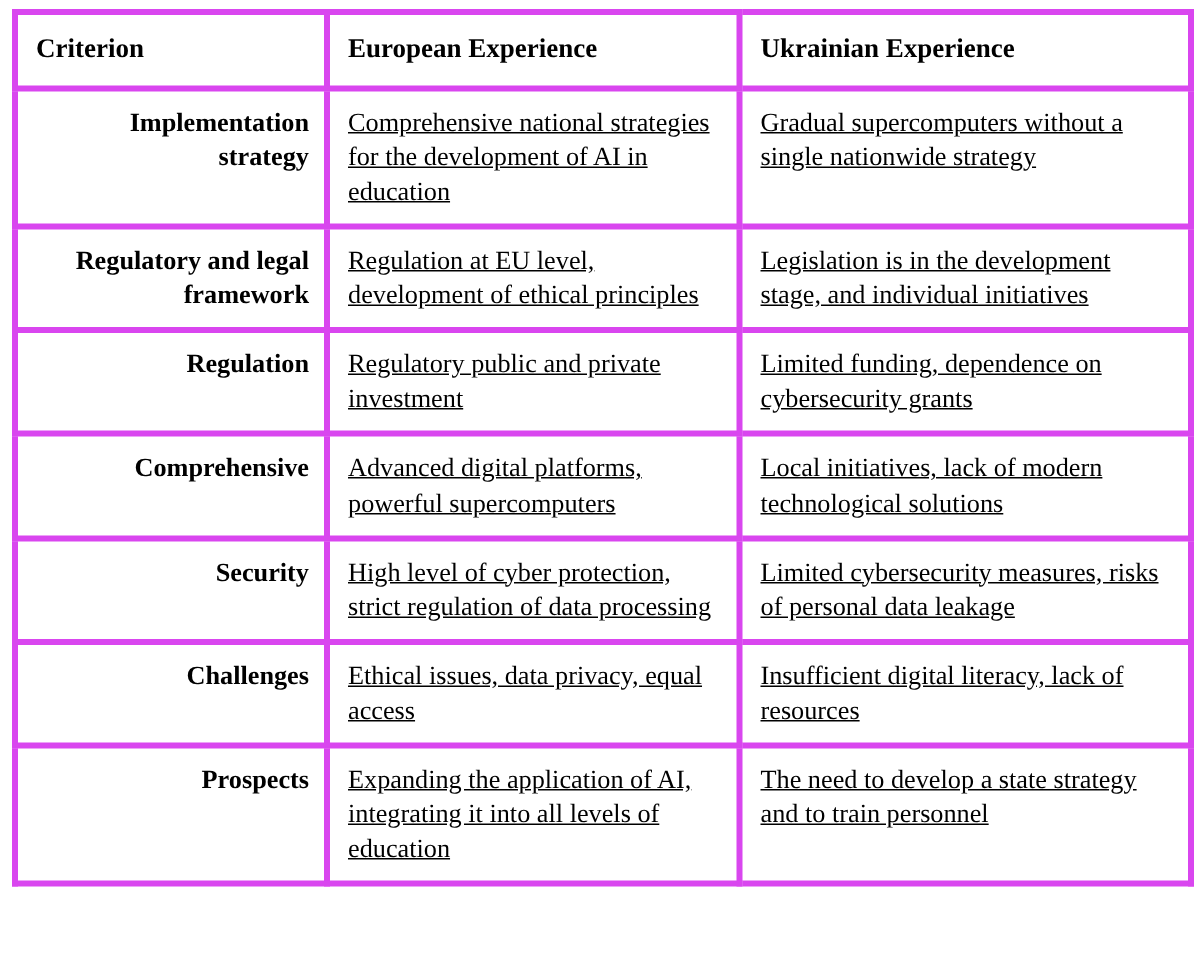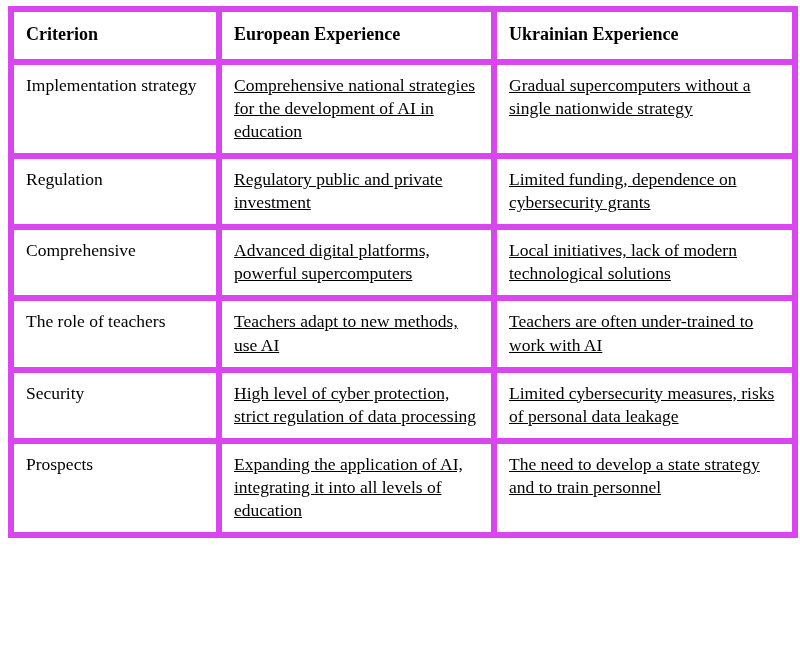--- a/index.html
+++ b/index.html
@@ -26,36 +26,36 @@
     width: 784px;
     table-layout: fixed;
     background: #ffffff;
   }
   table.comparison col.c1 { width: 208px; }
   table.comparison col.c2 { width: 275px; }
   table.comparison col.c3 { width: 301px; }
 
   table.comparison th,
   table.comparison td {
-    border: 6px solid #d946ef;
+    border: 4px solid #d946ef;
     vertical-align: top;
     padding: 9px 10px 10px 12px;
     font-size: 17.5px;
     line-height: 1.32;
   }
   table.comparison thead th {
     font-weight: bold;
     font-size: 18px;
     padding-top: 11px;
     padding-bottom: 12px;
     text-align: left;
   }
   table.comparison tbody th.criterion {
-    font-weight: normal;
-    text-align: left;
+    font-weight: bold;
+    text-align: right;
   }
   table.comparison tbody td {
     font-weight: normal;
     text-decoration: underline;
   }
   
   tbody tr { height: 0; }
 </style>
 </head>
 <body>
@@ -74,38 +74,43 @@
         <th>Ukrainian Experience</th>
       </tr>
     </thead>
     <tbody>
       <tr>
         <th class="criterion">Implementation strategy</th>
         <td>Comprehensive national strategies for the development of AI in education</td>
         <td>Gradual supercomputers without a single nationwide strategy</td>
       </tr>
       <tr>
+        <th class="criterion">Regulatory and legal framework</th>
+        <td>Regulation at EU level, development of ethical principles</td>
+        <td>Legislation is in the development stage, and individual initiatives</td>
+      </tr>
+      <tr>
         <th class="criterion">Regulation</th>
         <td>Regulatory public and private investment</td>
         <td>Limited funding, dependence on cybersecurity grants</td>
       </tr>
       <tr>
         <th class="criterion">Comprehensive</th>
         <td>Advanced digital platforms, powerful supercomputers</td>
         <td>Local initiatives, lack of modern technological solutions</td>
       </tr>
       <tr>
-        <th class="criterion">The role of teachers</th>
-        <td>Teachers adapt to new methods, use AI</td>
-        <td>Teachers are often under-trained to work with AI</td>
-      </tr>
-      <tr>
         <th class="criterion">Security</th>
         <td>High level of cyber protection, strict regulation of data processing</td>
         <td>Limited cybersecurity measures, risks of personal data leakage</td>
+      </tr>
+      <tr>
+        <th class="criterion">Challenges</th>
+        <td>Ethical issues, data privacy, equal access</td>
+        <td>Insufficient digital literacy, lack of resources</td>
       </tr>
       <tr>
         <th class="criterion">Prospects</th>
         <td>Expanding the application of AI, integrating it into all levels of education</td>
         <td>The need to develop a state strategy and to train personnel</td>
       </tr>
     </tbody>
   </table>
 </div>
 

